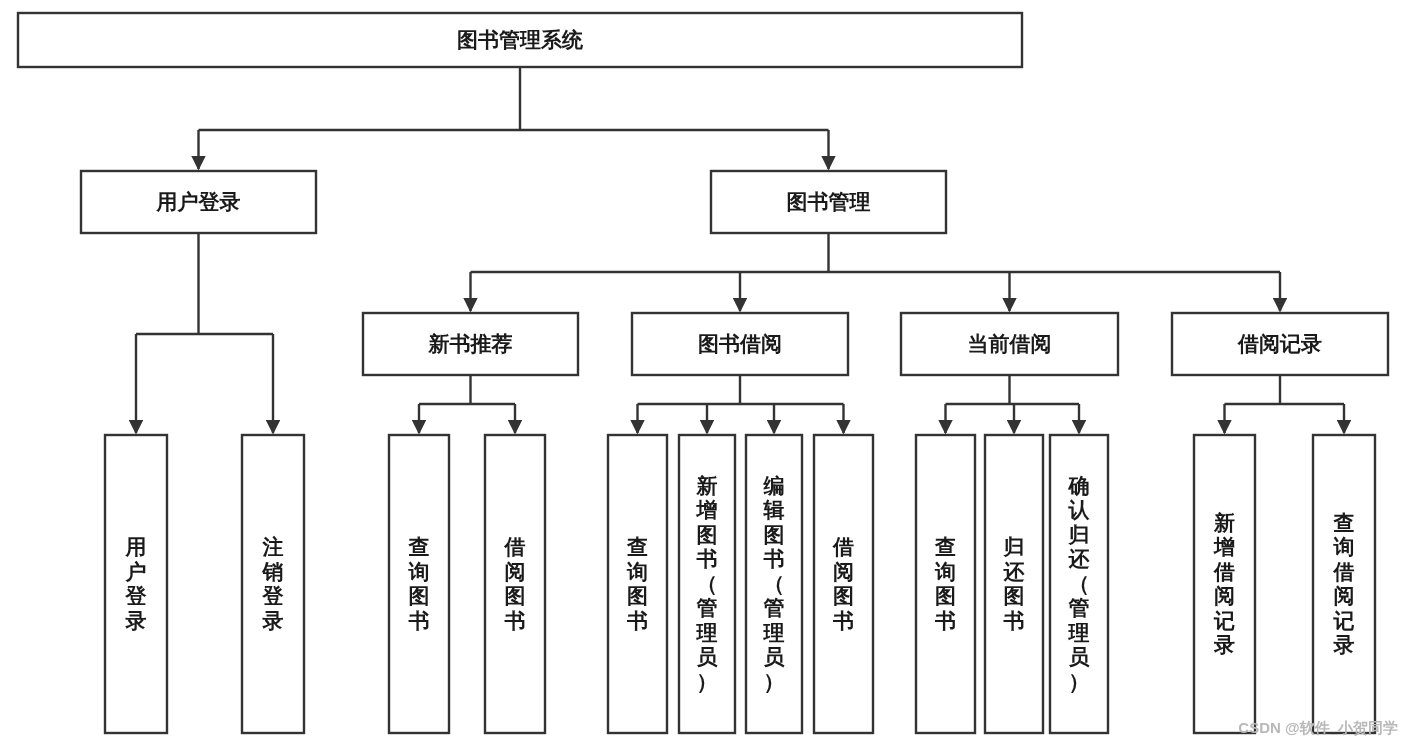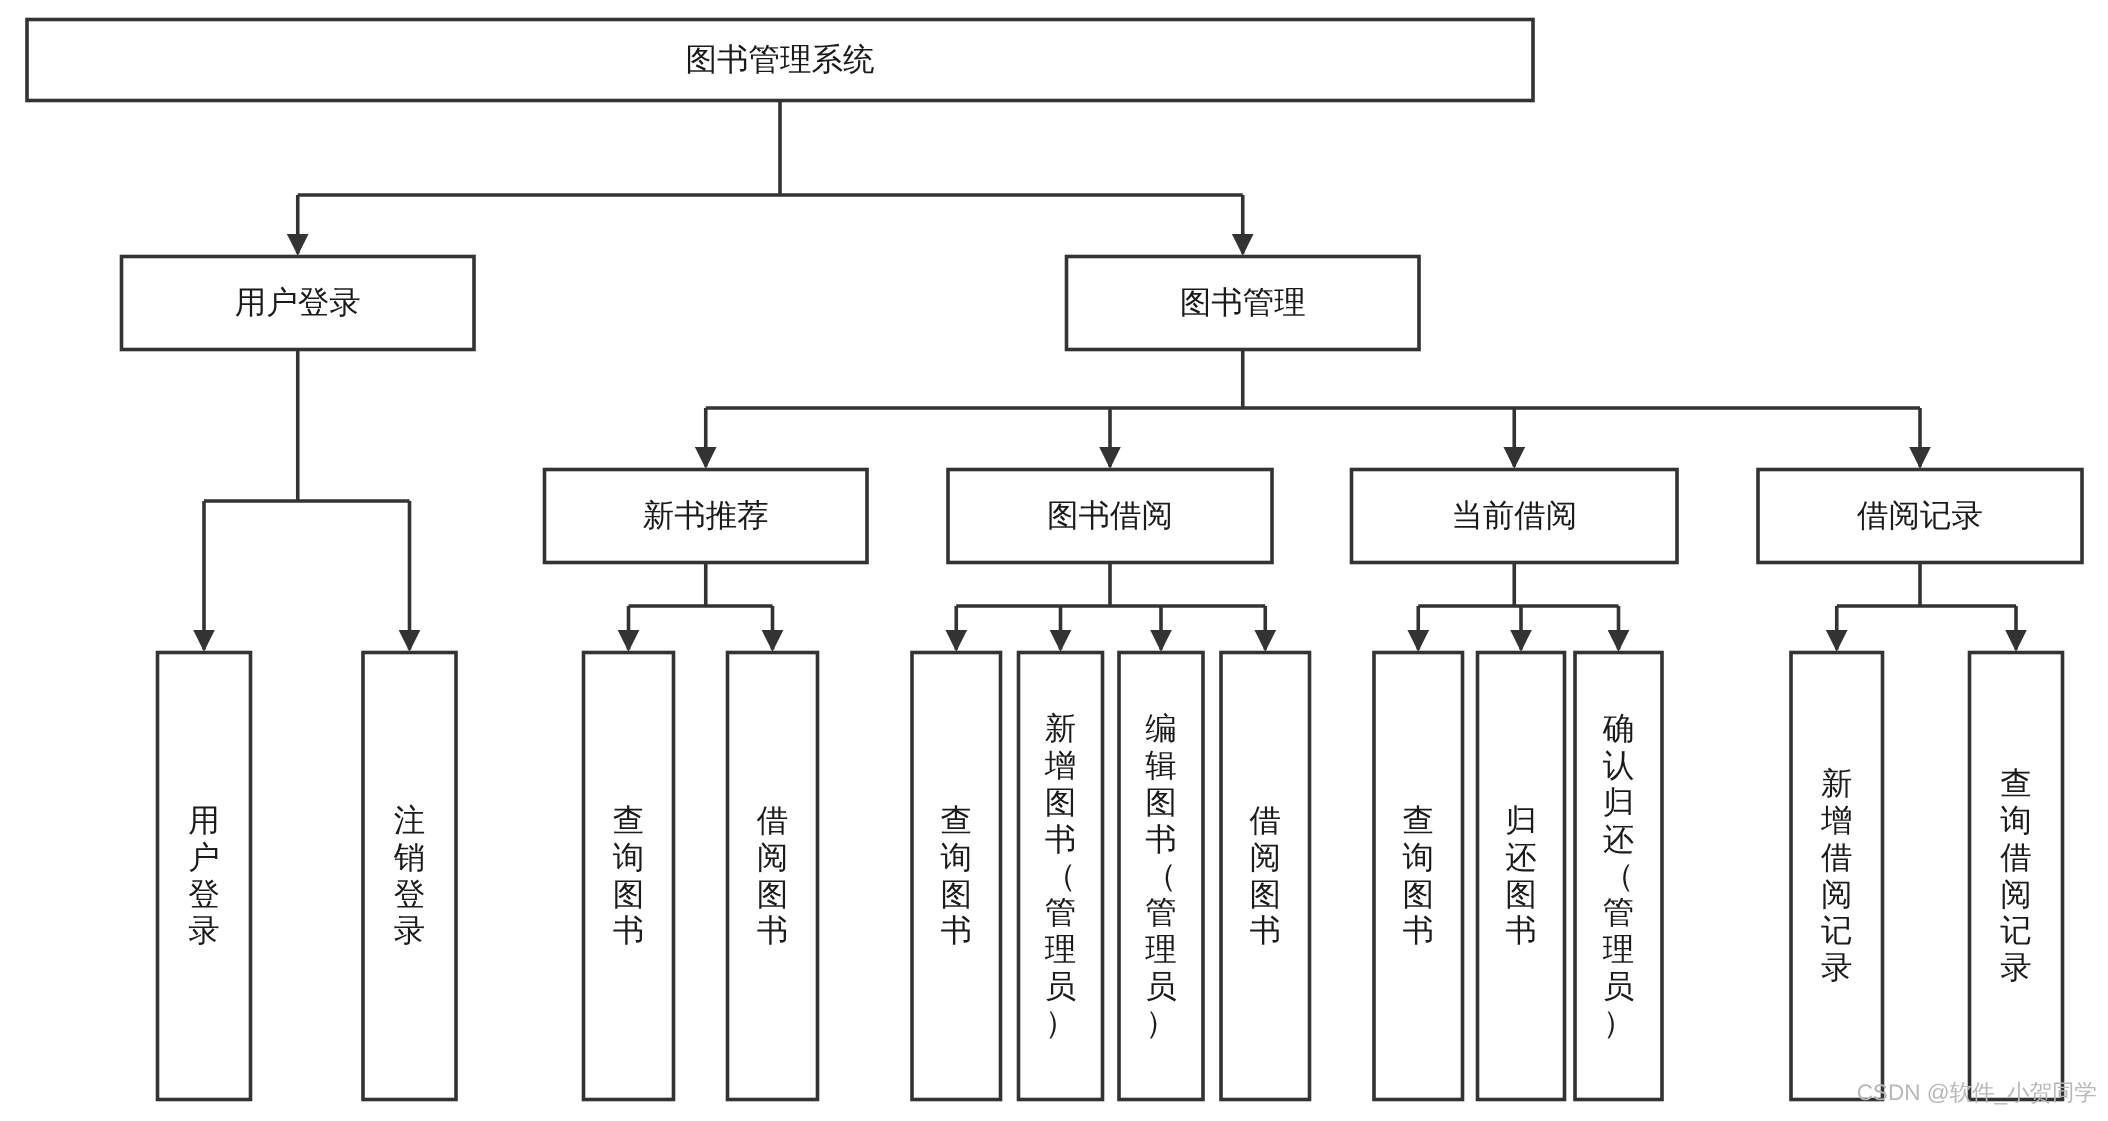--- a/index.html
+++ b/index.html
@@ -13,20 +13,21 @@
     font-family: "Liberation Sans", sans-serif;
     position: relative;
     overflow: hidden;
   }
   #diagram-root {
     position: absolute;
     left: 0;
     top: 0;
     width: 1180px;
     height: 747px;
+    font-weight: bold;
   }
   svg {
     display: block;
   }
   .node-box {
     fill: #ffffff;
     stroke: #333333;
     stroke-width: 2.4;
   }
   .node-label-h {

